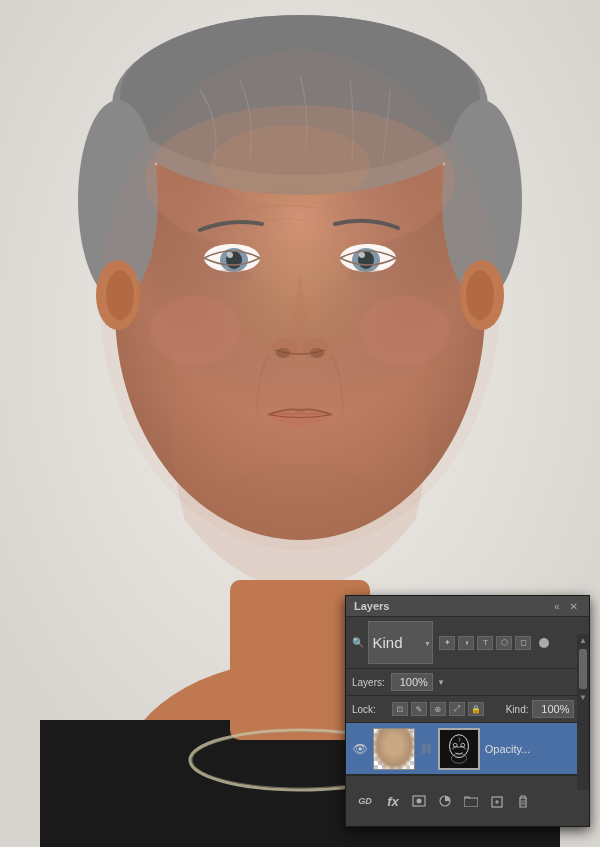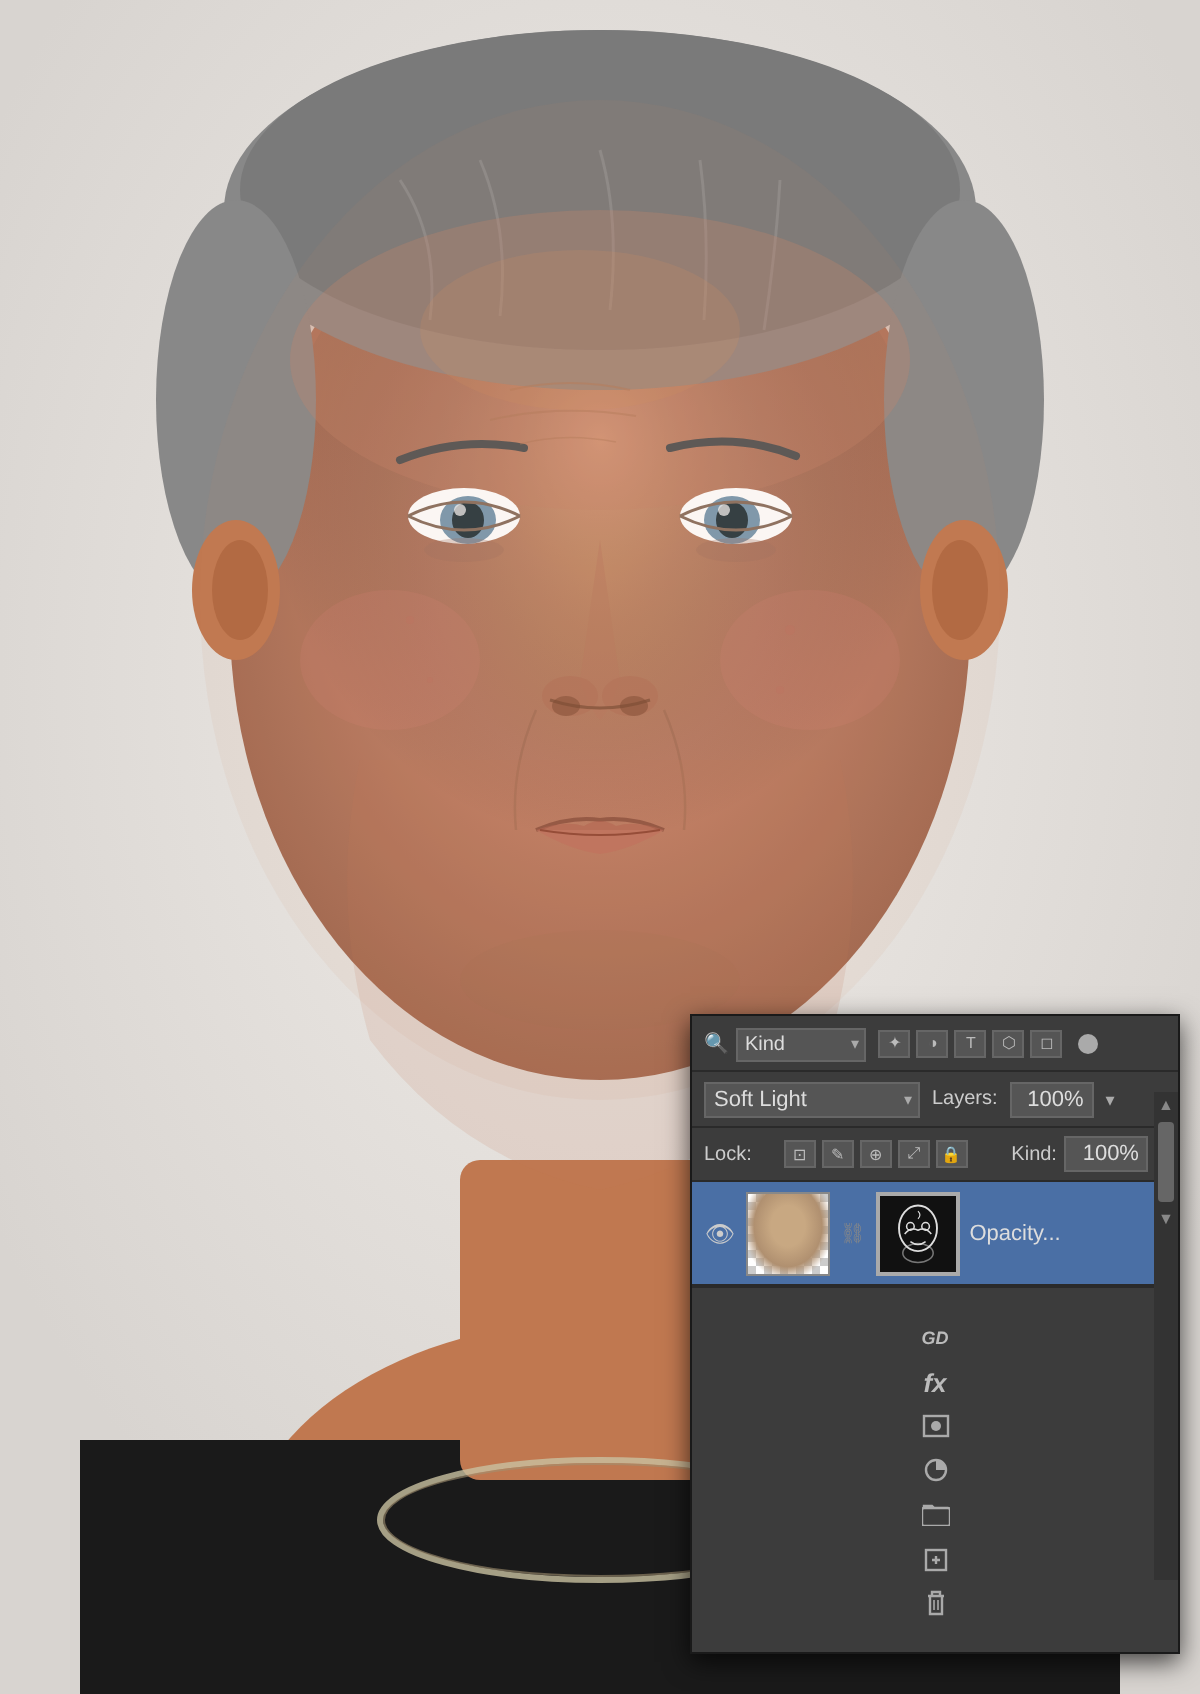--- a/index.html
+++ b/index.html
@@ -80,22 +80,22 @@
 
     .search-icon-wrap {
       color: #aaa;
       font-size: 10px;
     }
 
     .kind-select {
       background: #555;
       border: 1px solid #666;
       color: #ddd;
-      font-size: 10px;
-      padding: 2px 3px;
+      font-size: 15px;
+      padding: 12px 3px;
       width: 65px;
       cursor: pointer;
       appearance: none;
     }
 
     .kind-icons {
       display: flex;
       gap: 3px;
       margin-left: 2px;
     }
@@ -303,21 +303,20 @@
     }
 
     
     .panel-toolbar {
       display: flex;
       align-items: center;
       padding: 16px 6px;
       gap: 4px;
       border-top: 1px solid #2a2a2a;
       background: #3c3c3c;
-      flex-direction: column;
     }
 
     .toolbar-btn {
       width: 22px;
       height: 18px;
       background: transparent;
       border: none;
       color: #aaa;
       font-size: 10px;
       cursor: pointer;
@@ -482,49 +481,46 @@
       <circle cx="215" cy="340" r="1.5" fill="#c07060" opacity="0.25"></circle>
       <circle cx="390" cy="345" r="2" fill="#c07060" opacity="0.25"></circle>
 
       <ellipse cx="300" cy="300" rx="200" ry="250" fill="#d09060" opacity="0.08"></ellipse>
     </svg>
   </div>
 </div>
 
 <div id="layers-panel">
 
+  <div class="panel-titlebar">
+    <span class="panel-title">Layers</span>
+    <div class="panel-controls">
+      <span class="panel-btn">«</span>
+      <span class="panel-btn">✕</span>
+    </div>
+  </div>
 
   <div class="kind-row">
     <span class="search-icon-wrap">🔍</span>
     <div class="select-wrapper">
       <select class="kind-select">
         <option>Kind</option>
       </select>
     </div>
     <div class="kind-icons">
       <div class="kind-icon">✦</div>
       <div class="kind-icon">◑</div>
       <div class="kind-icon">T</div>
       <div class="kind-icon">⬡</div>
       <div class="kind-icon">◻</div>
     </div>
     <div class="dot-icon"></div>
   </div>
 
   <div class="blend-row">
-    <div class="select-wrapper">
-      <select class="blend-select">
-        <option>Soft Light</option>
-        <option>Normal</option>
-        <option>Multiply</option>
-        <option>Screen</option>
-        <option>Overlay</option>
-        <option>Hard Light</option>
-      </select>
-    </div>
     <span class="opacity-label">Layers:</span>
     <input class="opacity-value" type="text" value="100%" style="">
     <span style="color:#aaa; font-size:9px;">▾</span>
   </div>
 
   <div class="lock-row">
     <span class="lock-label">Lock:</span>
     <div class="lock-icons">
       <div class="lock-icon">⊡</div>
       <div class="lock-icon">✎</div>

